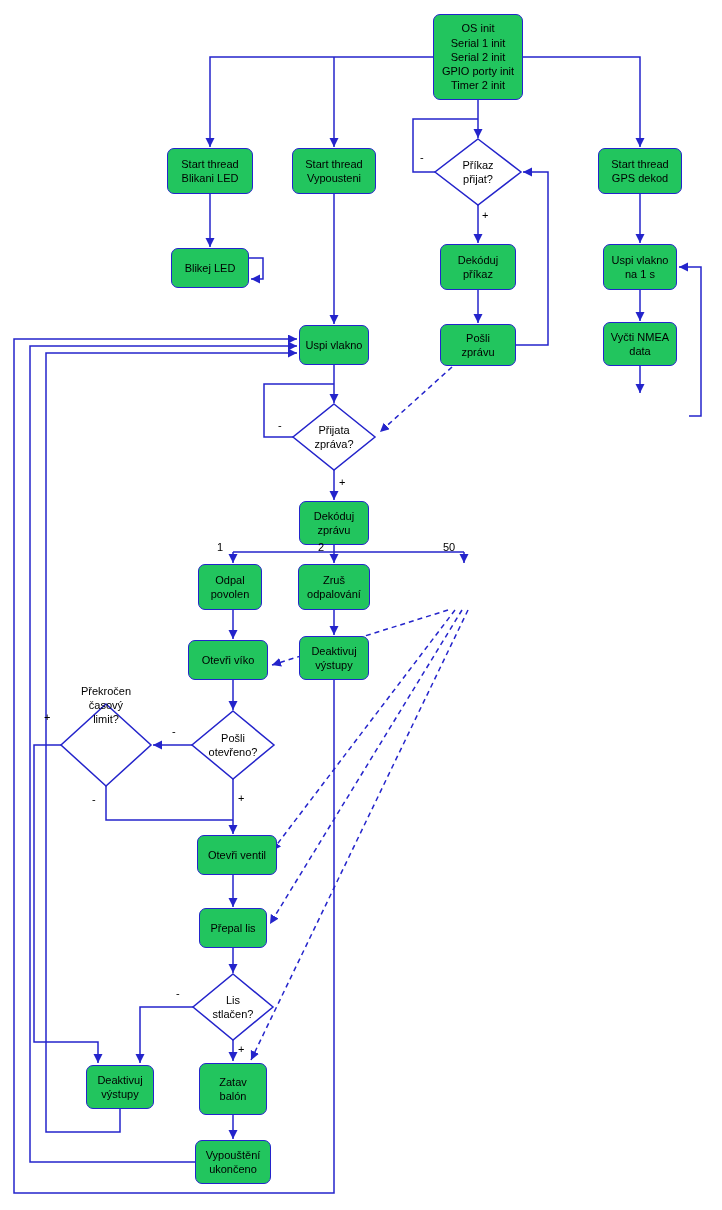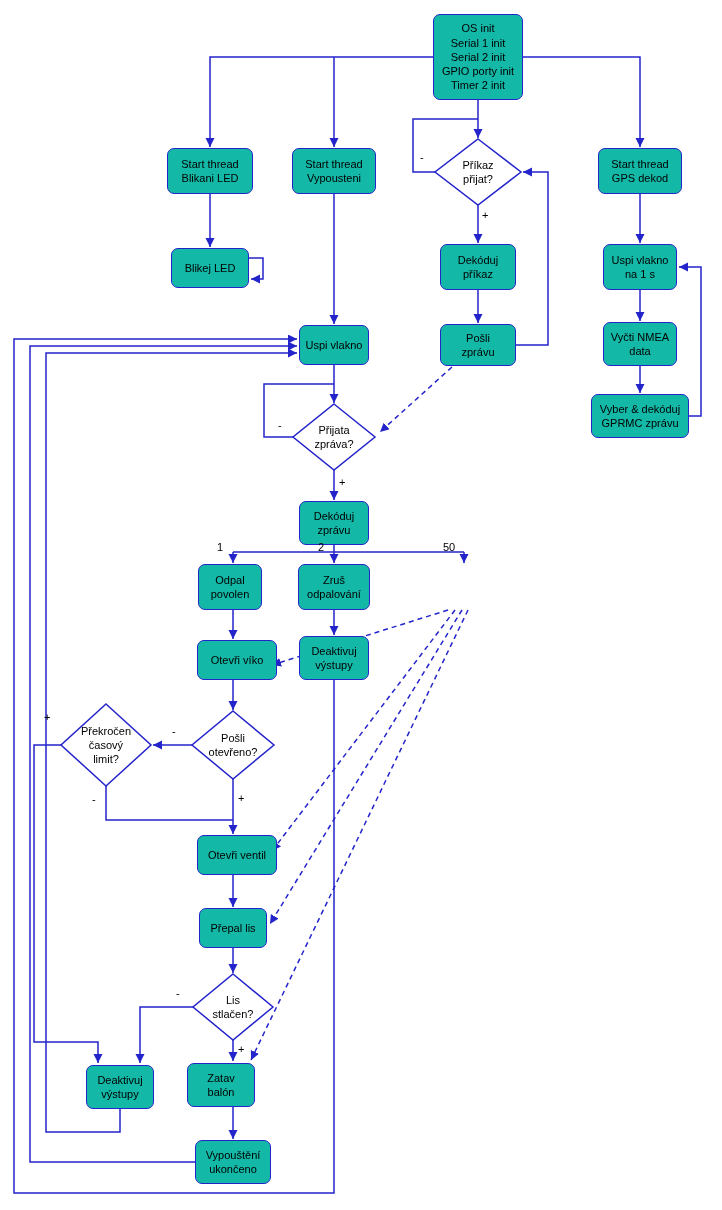--- a/index.html
+++ b/index.html
@@ -3,21 +3,21 @@
 <meta charset="utf-8">
 <style>
   * { margin:0; padding:0; box-sizing:border-box; }
   html,body { background:#ffffff; }
   body { font-family:"Liberation Sans", sans-serif; }
   .canvas { position:relative; width:722px; height:1210px; background:#ffffff; overflow:hidden; }
   svg.wires { position:absolute; left:0; top:0; z-index:1; }
   .node { position:absolute; display:flex; align-items:center; justify-content:center;
           text-align:center; font-size:11px; line-height:1.3; color:#000;
           white-space:pre-line; z-index:2; }
-  .box { background:#14b8a6; border:1.5px solid #2424cb; border-radius:7px; padding:2px; }
+  .box { background:#22c55e; border:1.5px solid #2424cb; border-radius:7px; padding:2px; }
   .dlabel { background:transparent; }
   .elabel { position:absolute; font-size:11px; line-height:1; color:#000; z-index:3; }
 </style>
 </head>
 <body>
 
 <div class="canvas">
 
   <svg class="wires" width="722" height="1210" viewBox="0 0 722 1210">
     <defs>
@@ -98,47 +98,45 @@
   <div class="node box" style="left:171px;top:248px;width:78px;height:40px">Blikej LED</div>
   <div class="node box" style="left:440px;top:244px;width:76px;height:46px">Dekóduj
 příkaz</div>
   <div class="node box" style="left:299px;top:325px;width:70px;height:40px">Uspi vlakno</div>
   <div class="node box" style="left:440px;top:324px;width:76px;height:42px">Pošli
 zprávu</div>
   <div class="node box" style="left:603px;top:244px;width:74px;height:46px">Uspi vlakno
 na 1 s</div>
   <div class="node box" style="left:603px;top:322px;width:74px;height:44px">Vyčti NMEA
 data</div>
-  <div class="node box" style="left:591px;top:394px;width:98px;height:44px">Vyber &amp; dekóduj
-GPRMC zprávu</div>
   <div class="node box" style="left:299px;top:501px;width:70px;height:44px">Dekóduj
 zprávu</div>
   <div class="node box" style="left:198px;top:564px;width:64px;height:46px">Odpal
 povolen</div>
   <div class="node box" style="left:298px;top:564px;width:72px;height:46px">Zruš
 odpalování</div>
-  <div class="node box" style="left:197px;top:640px;width:80px;height:40px">Otevři víko</div>
+  <div class="node box" style="left:188px;top:640px;width:80px;height:40px">Otevři víko</div>
   <div class="node box" style="left:299px;top:636px;width:70px;height:44px">Deaktivuj
 výstupy</div>
   <div class="node box" style="left:197px;top:835px;width:80px;height:40px">Otevři ventil</div>
   <div class="node box" style="left:199px;top:908px;width:68px;height:40px">Přepal lis</div>
   <div class="node box" style="left:86px;top:1065px;width:68px;height:44px">Deaktivuj
 výstupy</div>
-  <div class="node box" style="left:187px;top:1063px;width:68px;height:44px">Zatav
+  <div class="node box" style="left:199px;top:1063px;width:68px;height:52px">Zatav
 balón</div>
   <div class="node box" style="left:195px;top:1140px;width:76px;height:44px">Vypouštění
 ukončeno</div>
 
   <div class="node dlabel" style="left:438px;top:154px;width:80px;height:36px">Příkaz
 přijat?</div>
   <div class="node dlabel" style="left:294px;top:419px;width:80px;height:36px">Přijata
 zpráva?</div>
   <div class="node dlabel" style="left:193px;top:727px;width:80px;height:36px">Pošli
 otevřeno?</div>
-  <div class="node dlabel" style="left:64px;top:722px;width:84px;height:46px">Překročen
+  <div class="node dlabel" style="left:64px;top:682px;width:84px;height:46px">Překročen
 časový
 limit?</div>
   <div class="node dlabel" style="left:193px;top:989px;width:80px;height:36px">Lis
 stlačen?</div>
 
   <span class="elabel" style="left:420px;top:152px">-</span>
   <span class="elabel" style="left:482px;top:210px">+</span>
   <span class="elabel" style="left:278px;top:420px">-</span>
   <span class="elabel" style="left:339px;top:477px">+</span>
   <span class="elabel" style="left:217px;top:542px">1</span>

